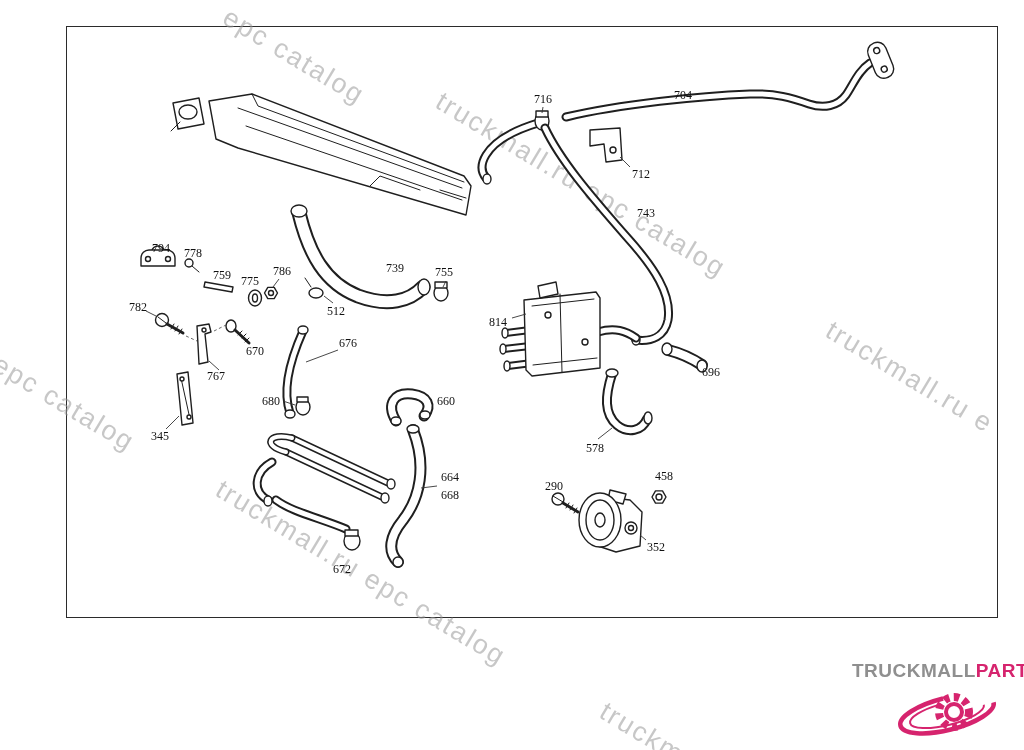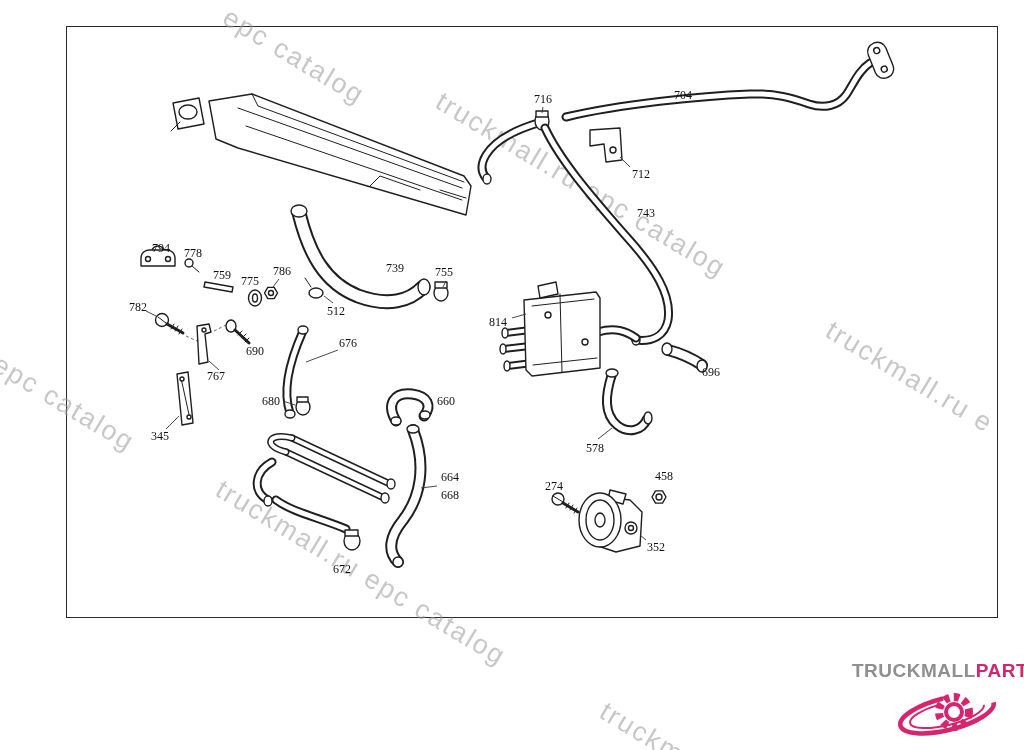--- a/index.html
+++ b/index.html
@@ -292,30 +292,30 @@
   <div class="part-label" style="left:193px;top:253px">778</div>
   <div class="part-label" style="left:222px;top:275px">759</div>
   <div class="part-label" style="left:250px;top:281px">775</div>
   <div class="part-label" style="left:282px;top:271px">786</div>
   <div class="part-label" style="left:395px;top:268px">739</div>
   <div class="part-label" style="left:444px;top:272px">755</div>
   <div class="part-label" style="left:138px;top:307px">782</div>
   <div class="part-label" style="left:336px;top:311px">512</div>
   <div class="part-label" style="left:498px;top:322px">814</div>
   <div class="part-label" style="left:348px;top:343px">676</div>
-  <div class="part-label" style="left:255px;top:351px">690</div>
+  <div class="part-label" style="left:255px;top:351px">670</div>
   <div class="part-label" style="left:216px;top:376px">767</div>
   <div class="part-label" style="left:711px;top:372px">696</div>
   <div class="part-label" style="left:271px;top:401px">680</div>
   <div class="part-label" style="left:446px;top:401px">660</div>
   <div class="part-label" style="left:160px;top:436px">345</div>
   <div class="part-label" style="left:595px;top:448px">578</div>
   <div class="part-label" style="left:450px;top:477px">664</div>
   <div class="part-label" style="left:450px;top:495px">668</div>
-  <div class="part-label" style="left:554px;top:486px">274</div>
+  <div class="part-label" style="left:554px;top:486px">290</div>
   <div class="part-label" style="left:664px;top:476px">458</div>
   <div class="part-label" style="left:656px;top:547px">352</div>
   <div class="part-label" style="left:342px;top:569px">672</div>
 
   <div class="logo">
     <div class="logo-text">
       <span class="logo-gray">TRUCKMALL</span><span class="logo-accent">PARTS</span>
     </div>
     <svg class="logo-gear" width="110" height="62" viewBox="0 0 110 62">
       <g stroke="#d6246e" fill="none">

